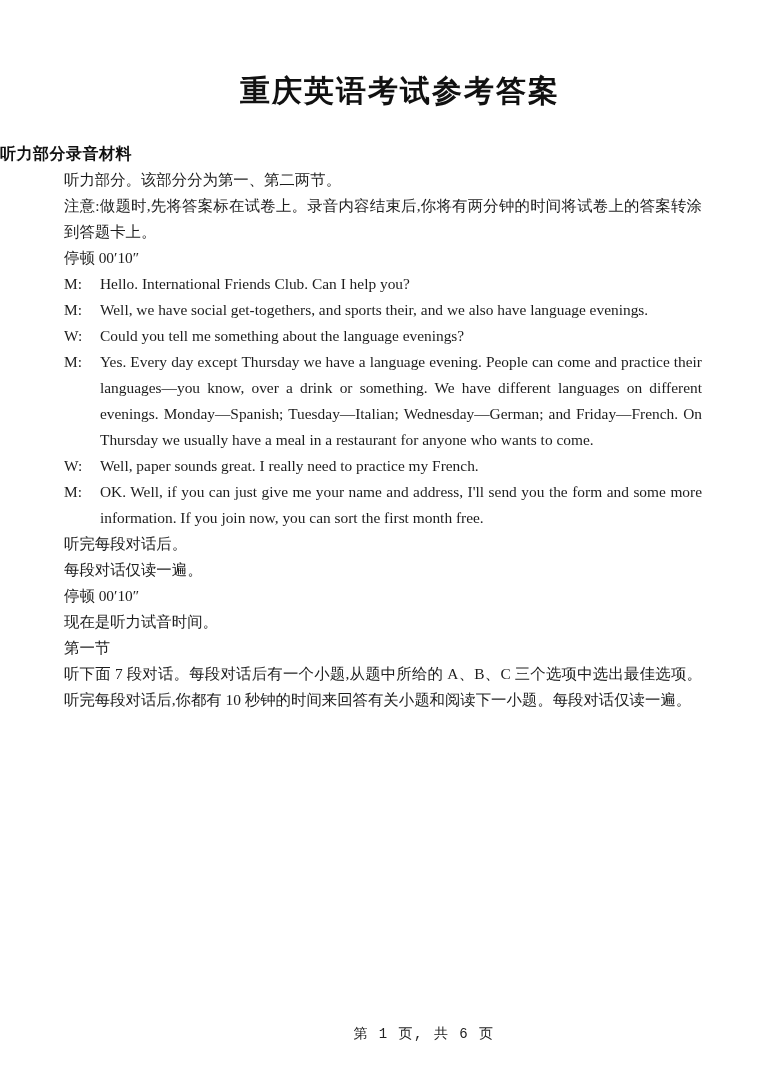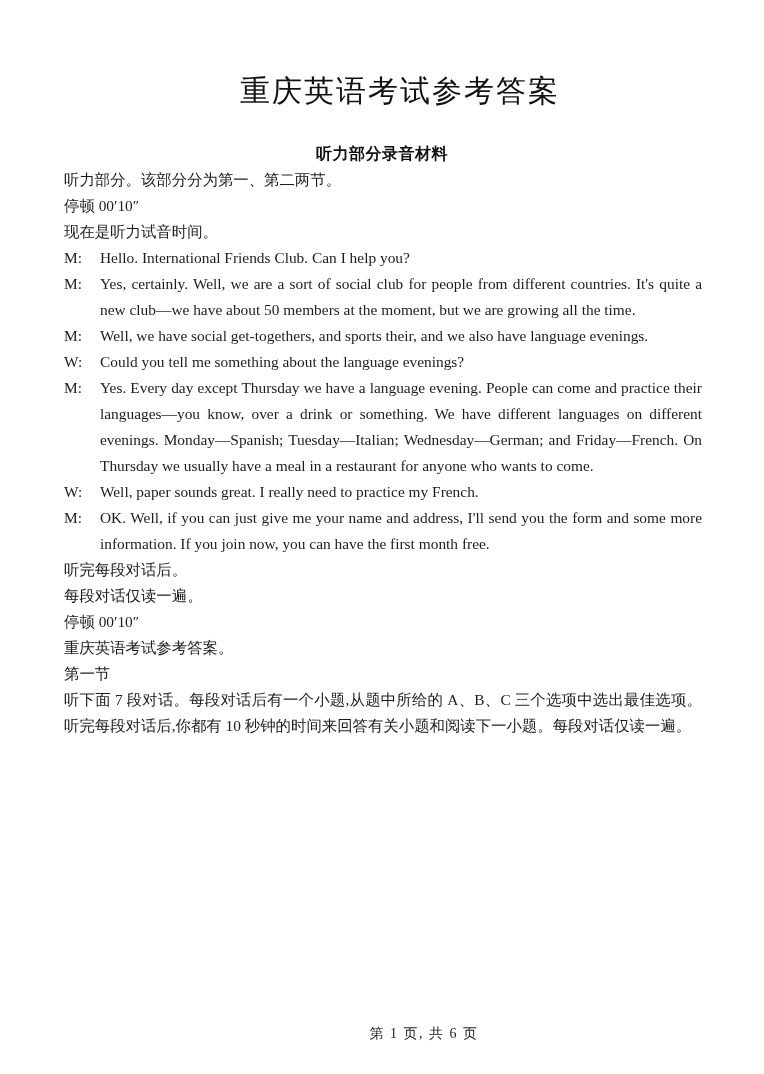--- a/index.html
+++ b/index.html
@@ -18,33 +18,33 @@
   }
   .title {
     position: absolute;
     top: 72px;
     left: 0;
     right: 0;
     margin: 0;
     text-align: center;
     font-family: "Liberation Sans", "DejaVu Sans", sans-serif;
     font-size: 30px;
-    font-weight: 400;
+    font-weight: 700;
     letter-spacing: 2px;
     line-height: 38px;
     color: #111111;
     padding-left: 36px;
   }
   .subtitle {
     position: absolute;
     top: 144px;
     left: 0;
     right: 0;
     margin: 0;
-    text-align: center;
+    text-align: left;
     font-family: "Liberation Sans", "DejaVu Sans", sans-serif;
     font-size: 16px;
     font-weight: 700;
     letter-spacing: 0.5px;
     line-height: 20px;
     color: #111111;
   }
   .body {
     position: absolute;
     top: 167px;
@@ -65,47 +65,46 @@
     display: inline-block;
     width: 36px;
     text-indent: 0;
   }
   .footer {
     position: absolute;
     top: 1025px;
     left: 84px;
     width: 680px;
     text-align: center;
-    font-family: Liberation Serif, serif;
+    font-family: Liberation Mono, monospace;
     font-size: 14px;
     letter-spacing: 1.5px;
     color: #222222;
   }
 </style>
 </head>
 <body>
 
 <div class="page">
   <h1 class="title">重庆英语考试参考答案</h1>
 
   <h2 class="subtitle">听力部分录音材料</h2>
 
   <div class="body" id="transcript-body">
       <div class="para cn"><span>听力部分。该部分分为第一、第二两节。</span></div>
+      <div class="para cn"><span>注意:做题时,先将答案标在试卷上。录音内容结束后,你将有两分钟的时间将试卷上的答案转涂到答题卡上。</span></div>
       <div class="para cn"><span>停顿 00′10″</span></div>
-      <div class="para cn"><span>现在是听力试音时间。</span></div>
       <div class="para dialogue"><span class="speaker">M:</span><span>Hello.  International Friends Club.  Can I help you?</span></div>
-      <div class="para dialogue"><span class="speaker">M:</span><span>Yes, certainly.  Well, we are a sort of social club for people from different countries.  It's quite a new club—we have about 50 members at the moment, but we are growing all the time.</span></div>
       <div class="para dialogue"><span class="speaker">M:</span><span>Well, we have social get-togethers, and sports their, and we also have language evenings.</span></div>
       <div class="para dialogue"><span class="speaker">W:</span><span>Could you tell me something about the language evenings?</span></div>
       <div class="para dialogue"><span class="speaker">M:</span><span>Yes.  Every day except Thursday we have a language evening.  People can come and practice their languages—you know, over a drink or something.  We have different languages on different evenings.  Monday—Spanish; Tuesday—Italian; Wednesday—German; and Friday—French.  On Thursday we usually have a meal in a restaurant for anyone who wants to come.</span></div>
       <div class="para dialogue"><span class="speaker">W:</span><span>Well, paper sounds great.  I really need to practice my French.</span></div>
-      <div class="para dialogue"><span class="speaker">M:</span><span>OK.  Well, if you can just give me your name and address, I'll send you the form and some more information.  If you join now, you can have the first month free.</span></div>
+      <div class="para dialogue"><span class="speaker">M:</span><span>OK.  Well, if you can just give me your name and address, I'll send you the form and some more information.  If you join now, you can sort the first month free.</span></div>
       <div class="para cn"><span>听完每段对话后。</span></div>
       <div class="para cn"><span>每段对话仅读一遍。</span></div>
       <div class="para cn"><span>停顿 00′10″</span></div>
-      <div class="para cn"><span>重庆英语考试参考答案。</span></div>
+      <div class="para cn"><span>现在是听力试音时间。</span></div>
       <div class="para cn"><span>第一节</span></div>
       <div class="para cn"><span>听下面 7 段对话。每段对话后有一个小题,从题中所给的 A、B、C 三个选项中选出最佳选项。听完每段对话后,你都有 10 秒钟的时间来回答有关小题和阅读下一小题。每段对话仅读一遍。</span></div>
     </div>
 
   <div class="footer">第 1 页, 共 6 页</div>
 </div>
 
 </body></html>

